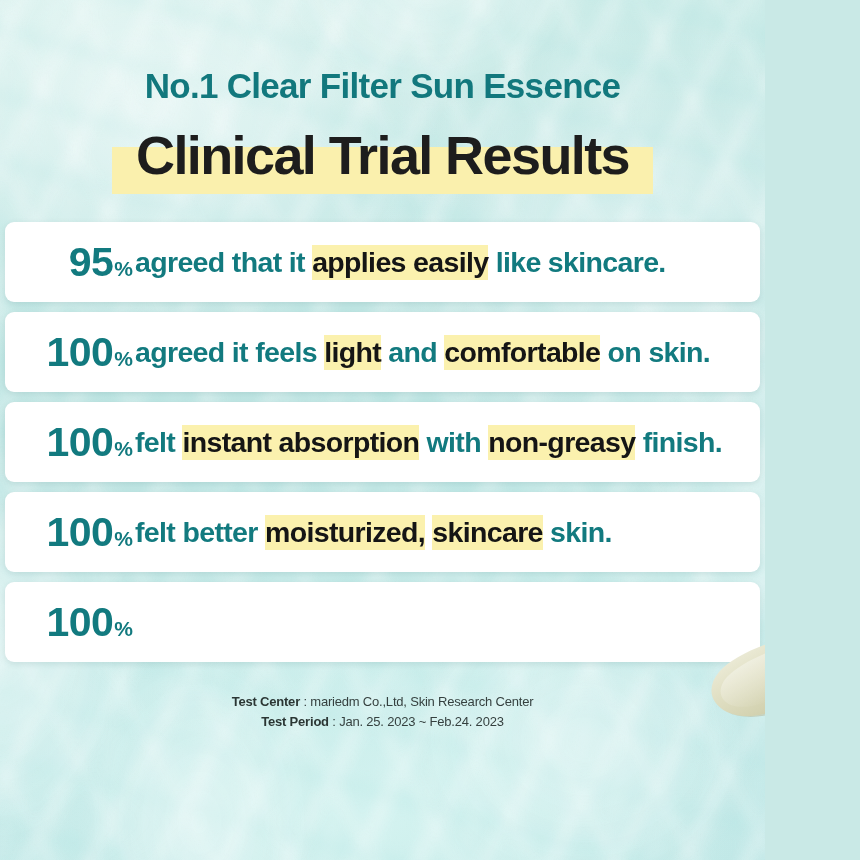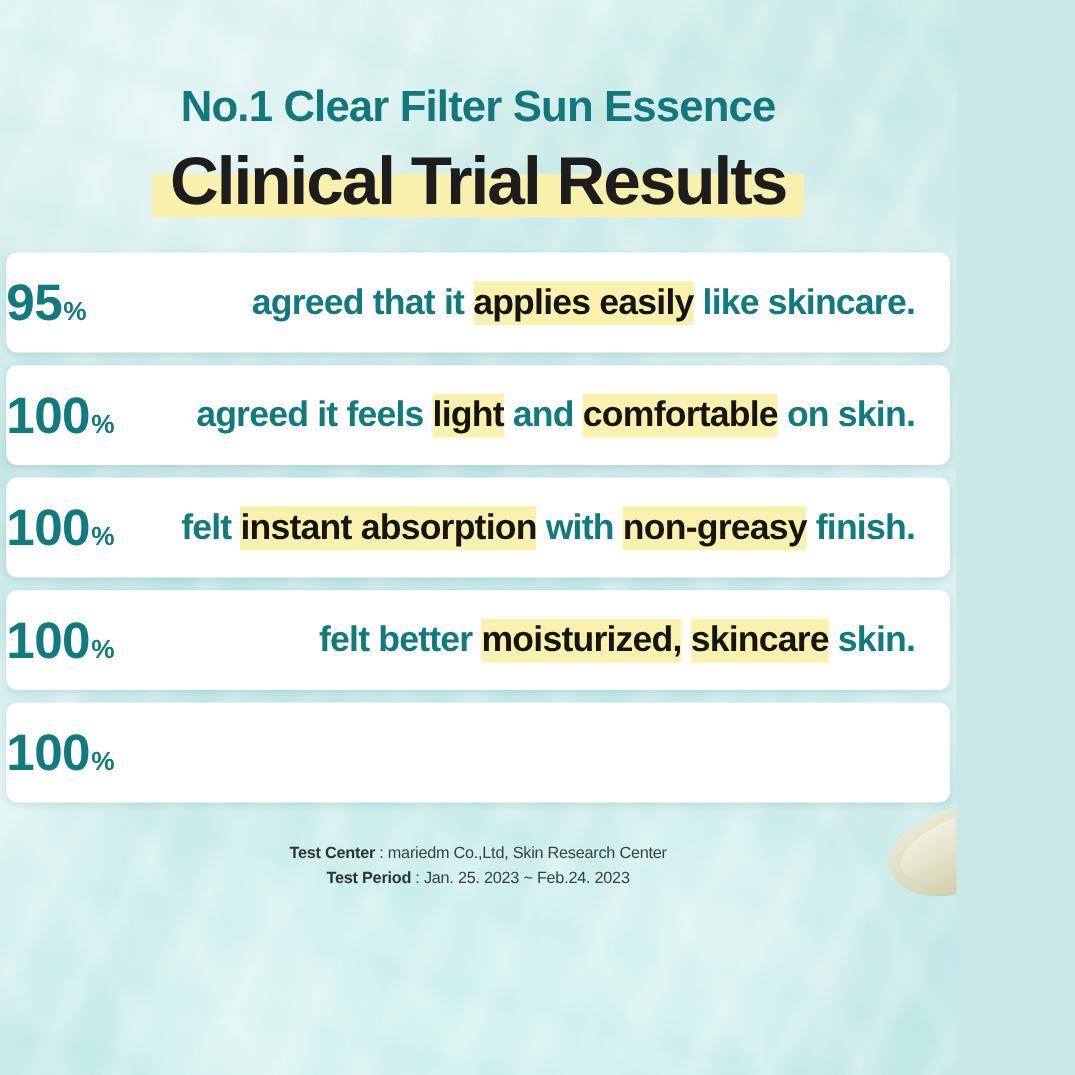--- a/index.html
+++ b/index.html
@@ -103,21 +103,21 @@
     z-index: 0;
   }
   .title {
     position: relative;
     z-index: 1;
     font-size: 54px;
     font-weight: bold;
     color: #1d1d1d;
     letter-spacing: -1.6px;
     line-height: 1.06;
-    margin: 6px;
+    margin: 16px;
     white-space: nowrap;
   }
 
   
   .cards {
     position: relative;
     margin: 22px auto 0 auto;
     width: 755px;
     z-index: 2;
   }
@@ -127,21 +127,21 @@
     align-items: center;
     height: 80px;
     margin-bottom: 10px;
     background: #ffffff;
     border-radius: 9px;
     box-shadow: 0 2px 6px rgba(40,90,95,0.13);
     overflow: hidden;
   }
   .pct {
     flex: 0 0 128px;
-    text-align: left;
+    text-align: right;
     color: #127a7f;
     font-weight: bold;
     line-height: 1;
     white-space: nowrap;
     padding-right: 2px;
   }
   .pct .num {
     font-size: 41px;
     letter-spacing: -0.5px;
   }
@@ -150,22 +150,21 @@
     font-weight: bold;
     margin-left: 1px;
   }
   .statement {
     flex: 1 1 auto;
     font-size: 28.5px;
     line-height: 1.18;
     color: #127a7f;
     letter-spacing: -0.65px;
     white-space: nowrap;
-    padding-right: 28px;
-    text-align: right;
+    padding-right: 14px;
   }
   .statement .hl {
     color: #151515;
     font-weight: bold;
     background: #fbf1ae;
     box-decoration-break: clone;
     -webkit-box-decoration-break: clone;
     padding: 1px 0 2px 0;
   }
   .statement .tl {

